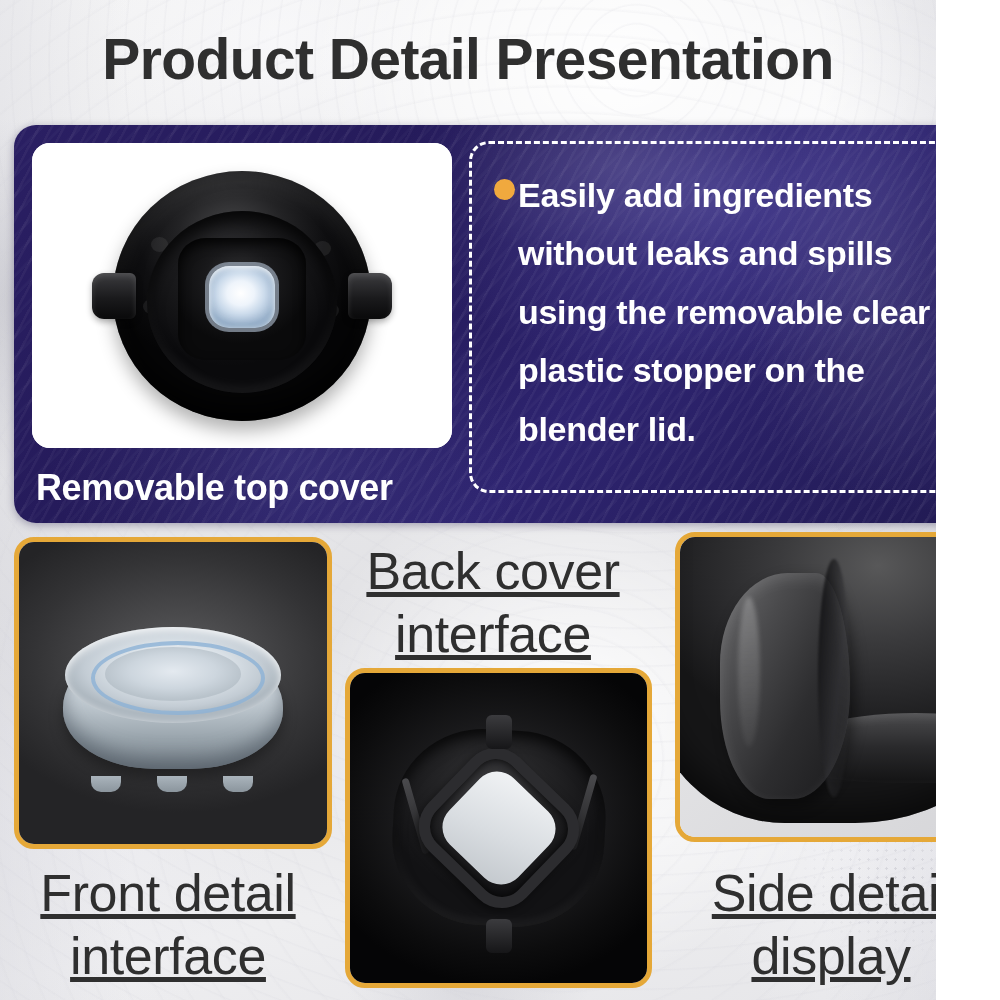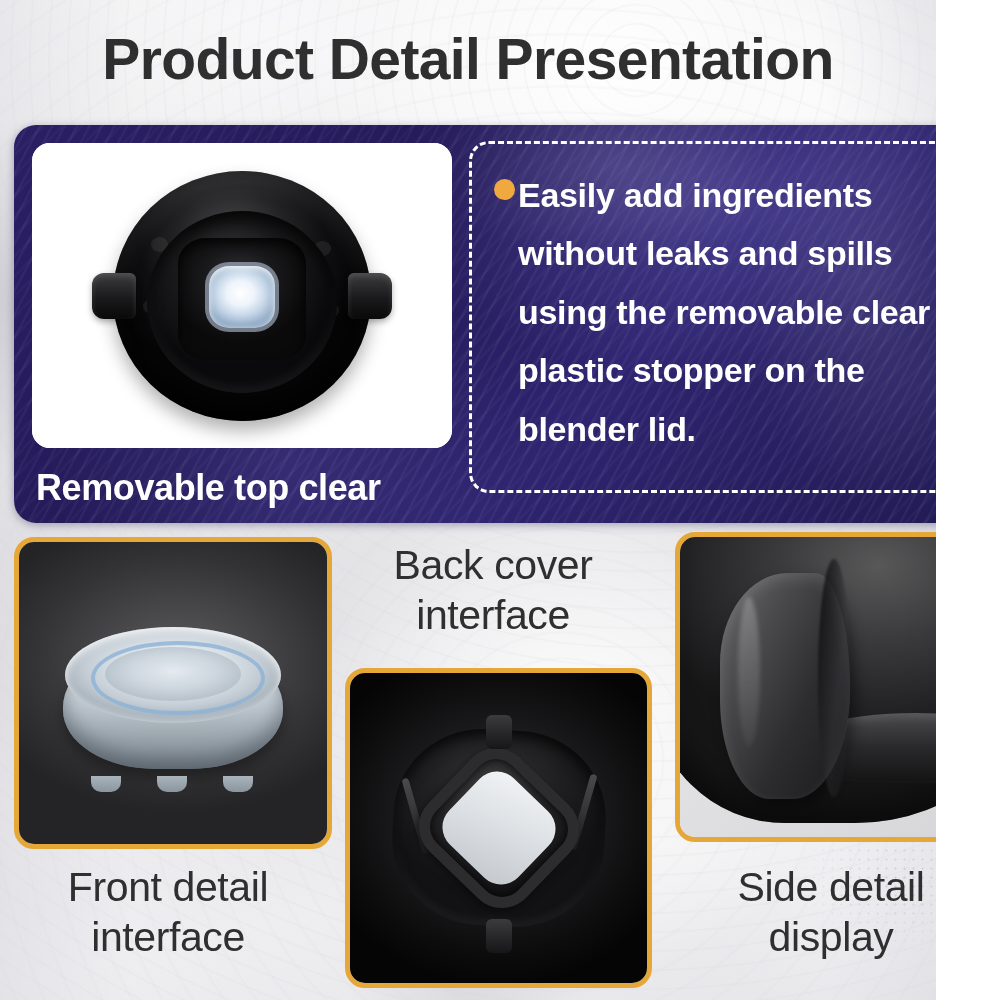--- a/index.html
+++ b/index.html
@@ -249,24 +249,25 @@
     position: absolute;
     border: 5px solid #e5a838;
     border-radius: 20px;
     box-sizing: border-box;
     overflow: hidden;
   }
   .card-caption {
     position: absolute;
     text-align: center;
     color: #2f2f2f;
-    font-size: 41px;
+    font-size: 52px;
     font-weight: 400;
     line-height: 1.22;
     letter-spacing: -0.4px;
+    text-decoration: underline;
   }
 
   
   #card-front { left: 14px; top: 537px; width: 318px; height: 312px; }
   .front-scene {
     position: absolute;
     inset: 0;
     background:
       radial-gradient(ellipse 210px 150px at 52% 40%, #5d5d5f 0%, #444446 42%, #333335 70%, #242426 100%);
   }
@@ -478,21 +479,21 @@
       </div>
     </div>
 
     <div class="dashed-box">
       <div class="bullet-row">
         <span class="bullet-dot"></span>
         <div class="bullet-text">Easily add ingredients without leaks and spills using the removable clear plastic stopper on the blender lid.</div>
       </div>
     </div>
 
-    <div class="navy-caption">Removable top clear</div>
+    <div class="navy-caption">Removable top cover</div>
   </div>
 
   <div class="card-photo" id="card-front">
     <div class="front-scene">
       <div class="front-stopper">
         <div class="fs-body"></div>
         <div class="fs-top"></div>
         <div class="fs-ring"></div>
         <div class="fs-inner"></div>
         <div class="fs-notch" style="left:34px;"></div>

